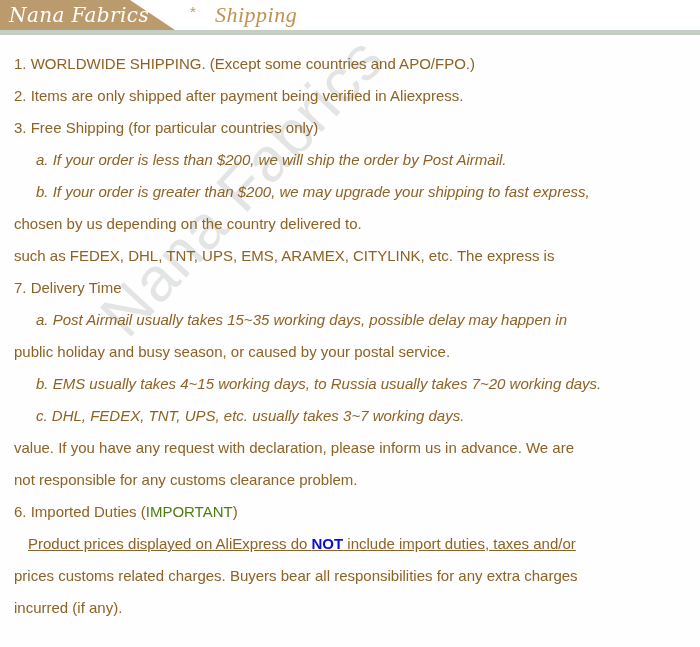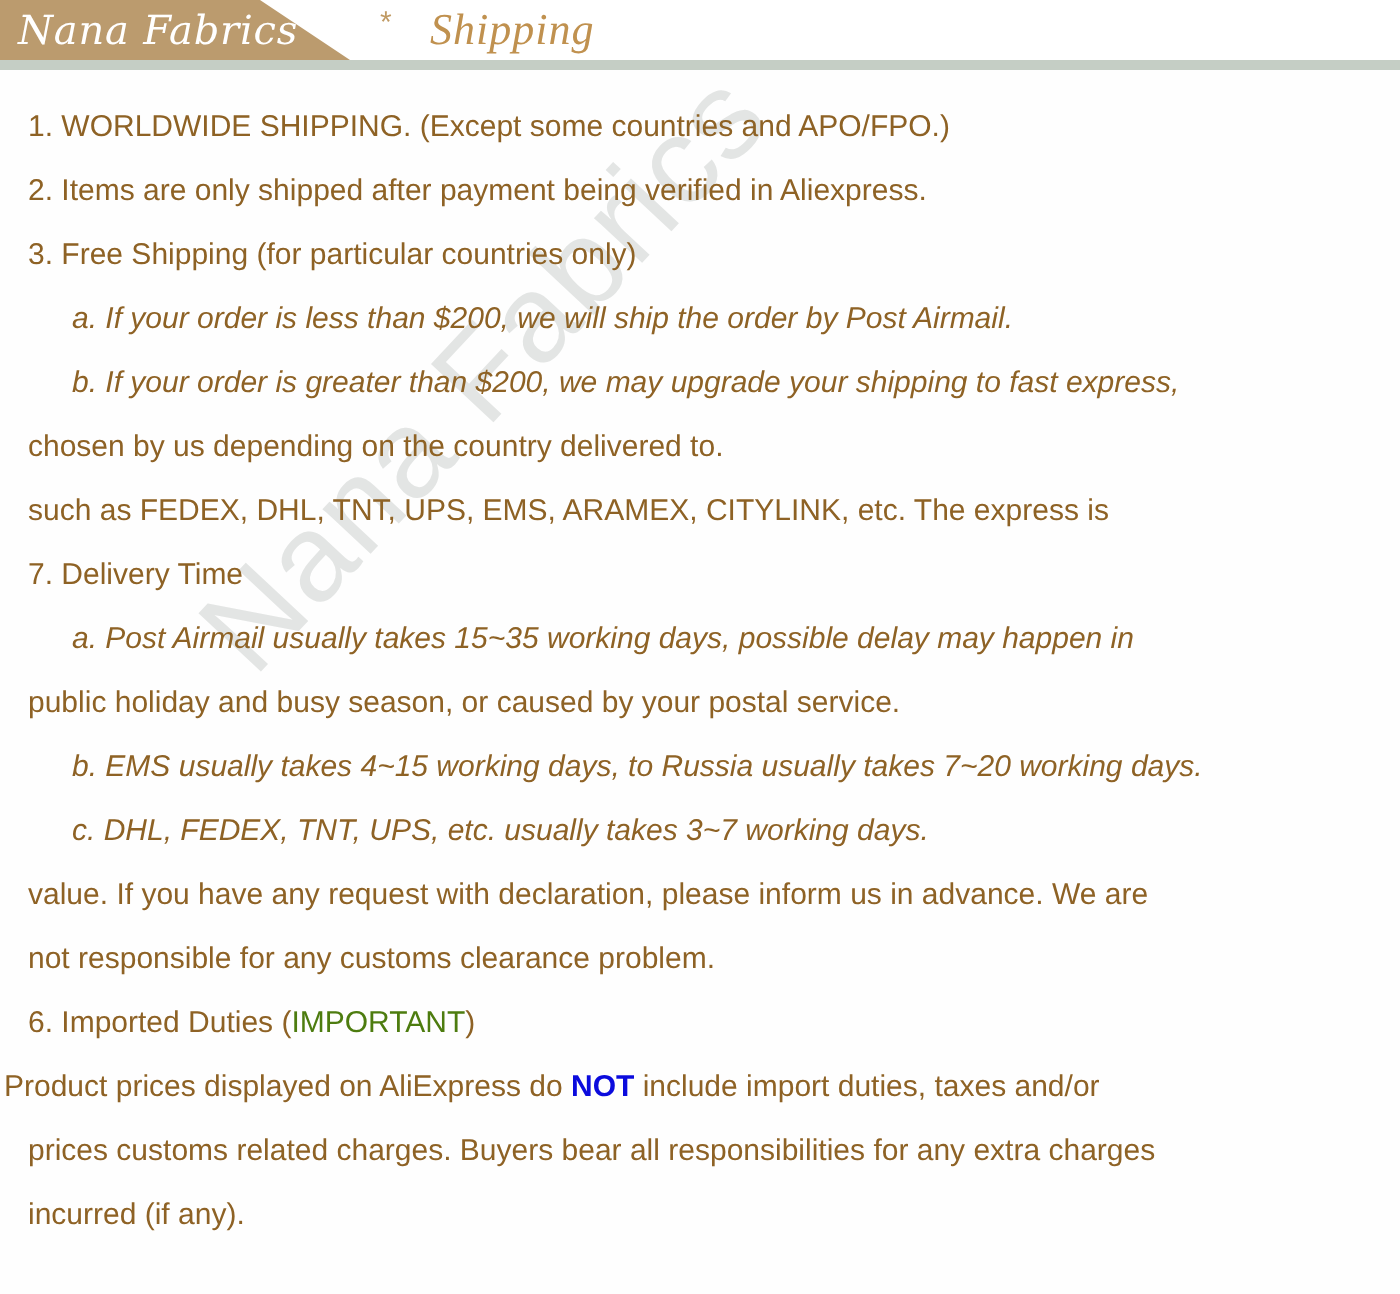--- a/index.html
+++ b/index.html
@@ -117,21 +117,21 @@
     position: relative;
     color: #8e6225;
     font-size: 15px;
     line-height: 32px;
     height: 32px;
     white-space: nowrap;
     font-family: "Liberation Sans", sans-serif;
   }
   .line.lvl0 { padding-left: 14px; }
   .line.lvl1 { padding-left: 36px; font-style: italic; }
-  .line.cont { padding-left: 2px; }
+  .line.cont { padding-left: 28px; text-decoration: underline; }
 
   .first-line { margin-top: 13px; }
 
   .em-red {
     color: #4d7c0f;
   }
   .em-blue {
     color: #0b0bdd;
     font-weight: bold;
   }

